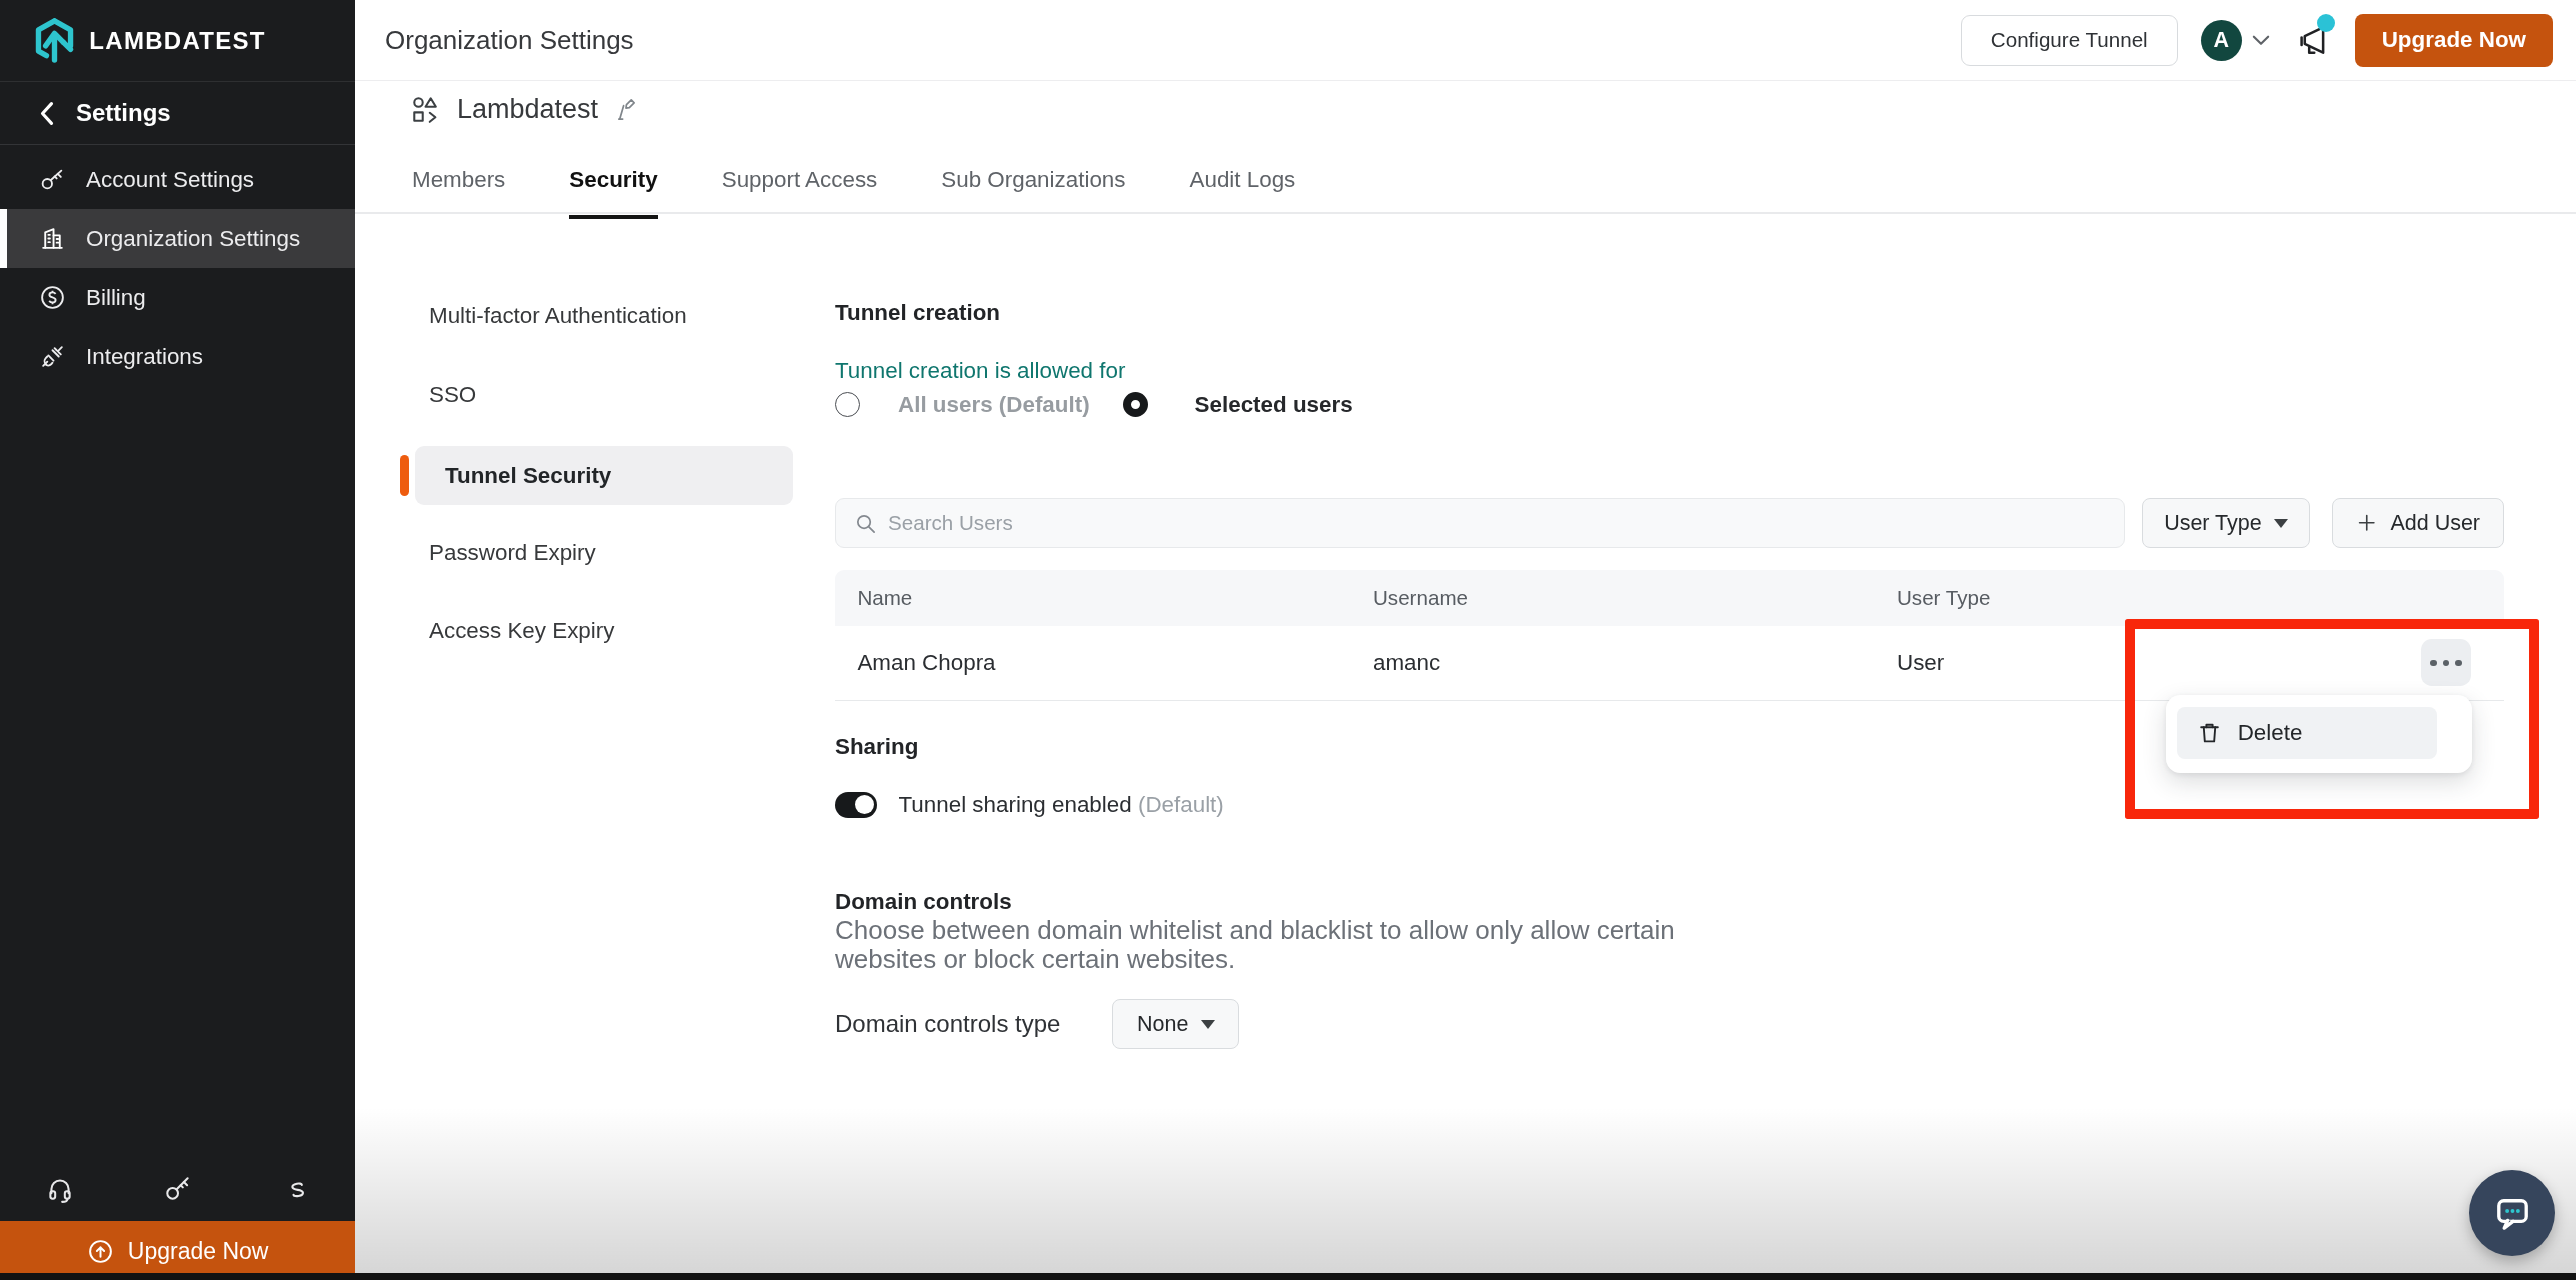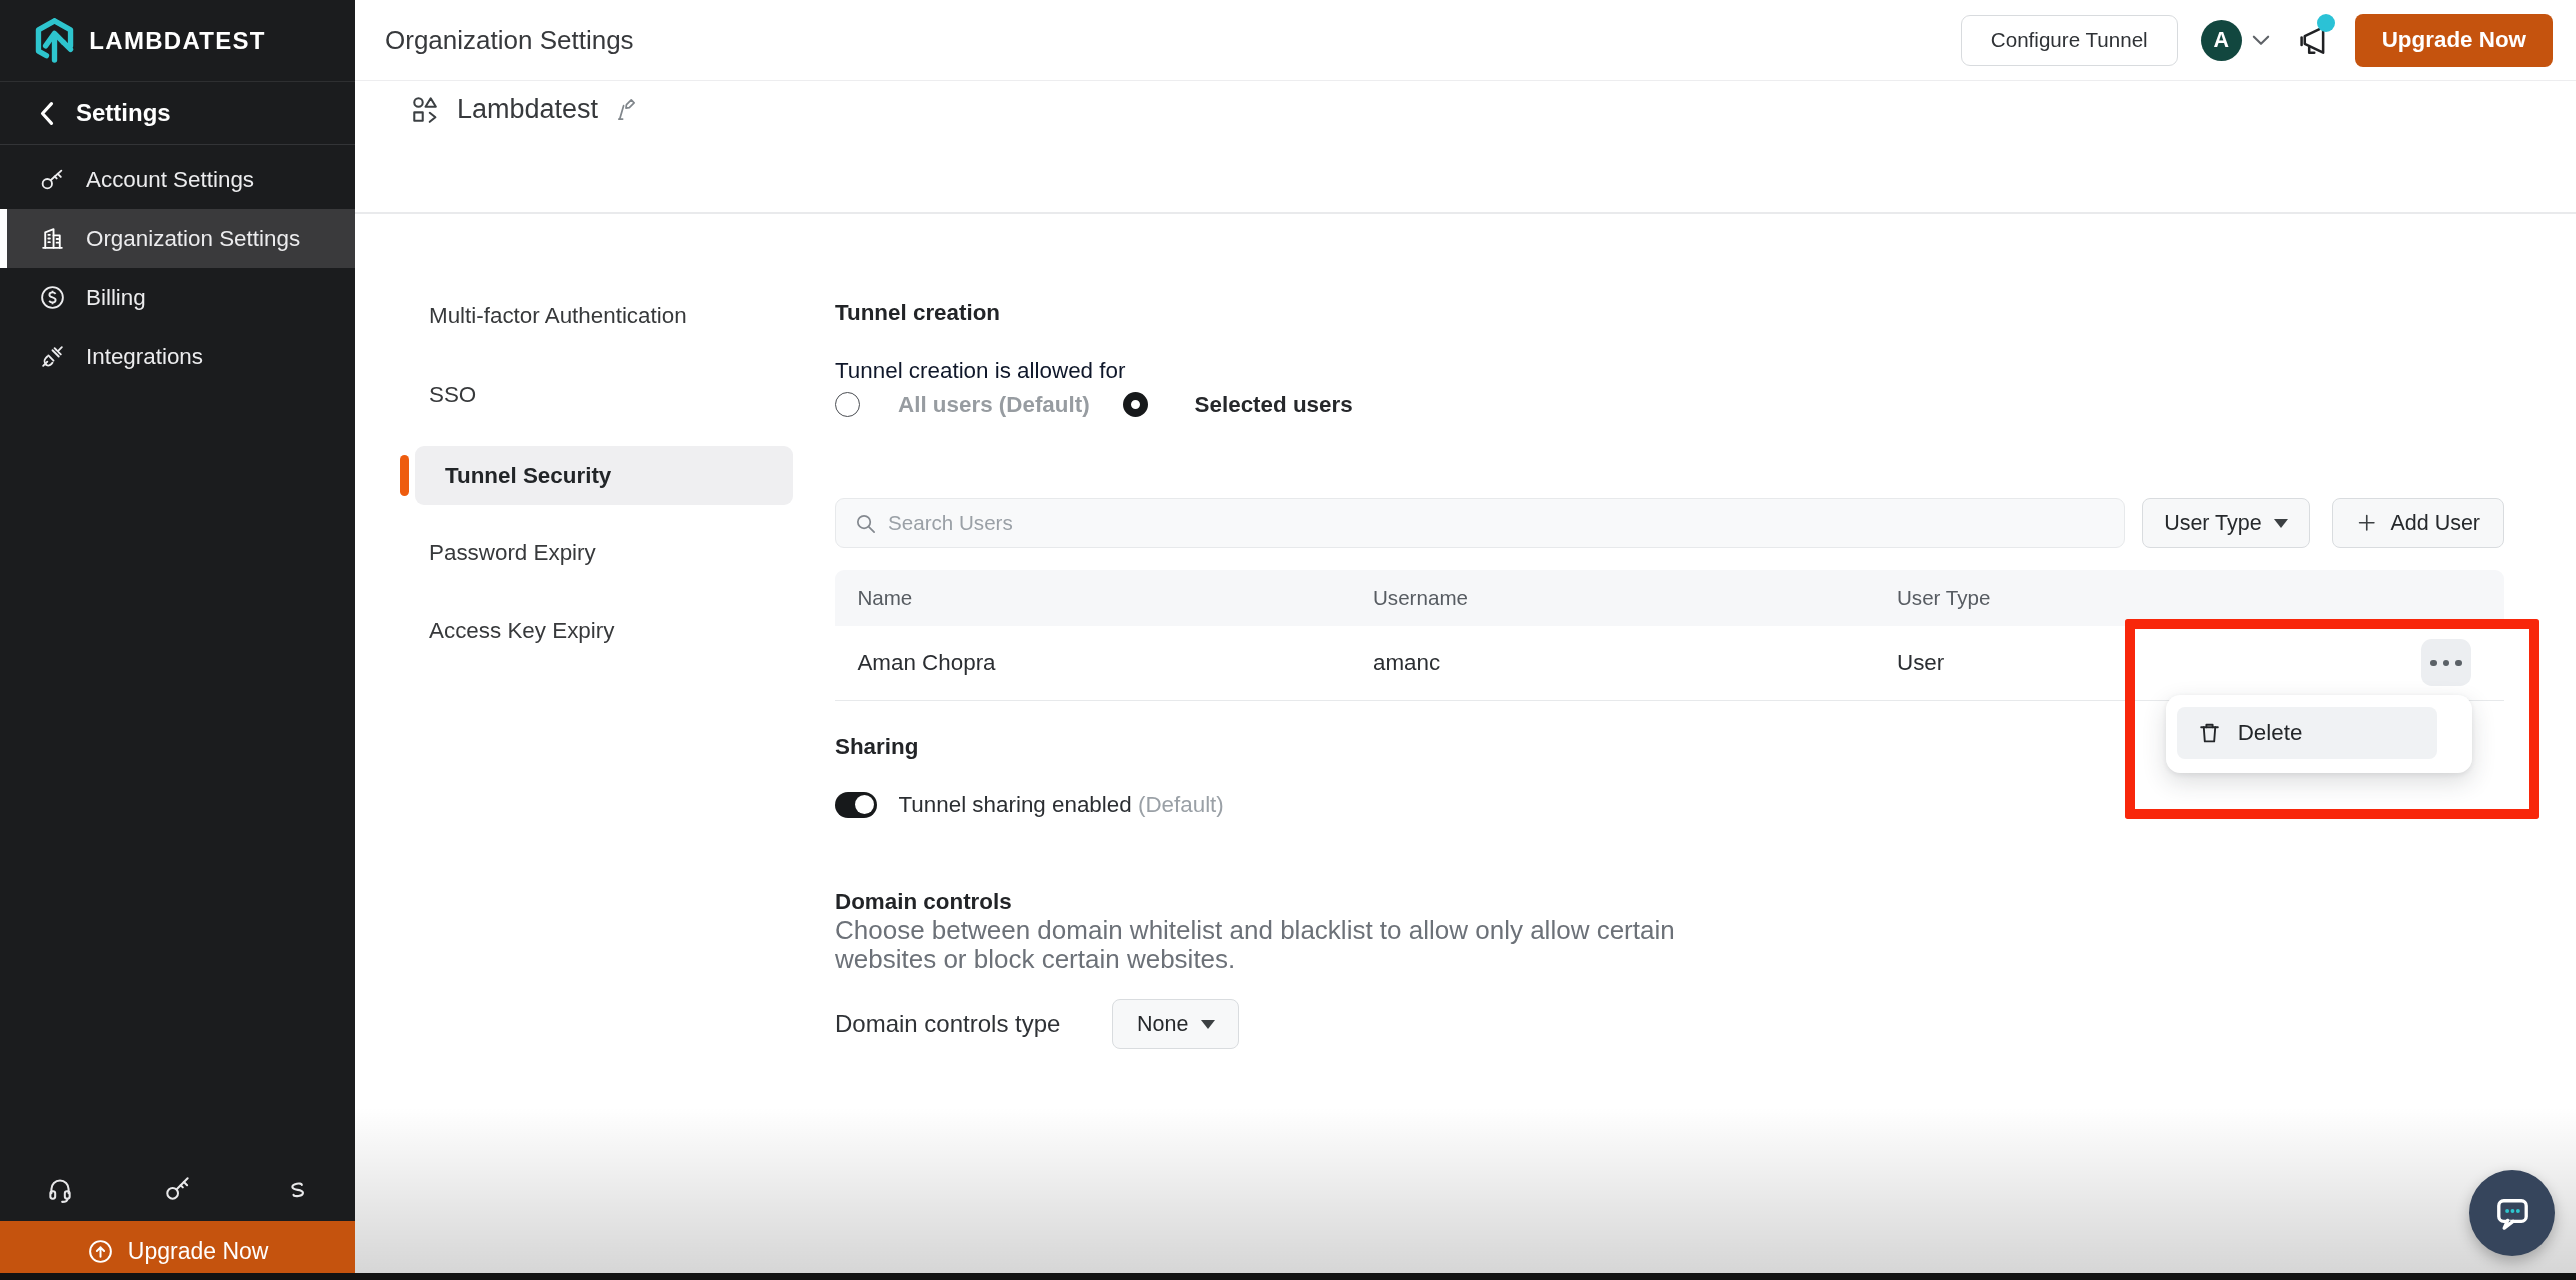--- a/index.html
+++ b/index.html
@@ -43,21 +43,21 @@
   .tab.active { color:#111; font-weight:700; border-bottom:4.5px solid #141414; }
   .tabs-divider { position:absolute; left:0; top:131px; width:2221px; height:1.8px; background:#e9eaec; }
 
   
   .subnav-item { position:absolute; left:74px; font-size:22.4px; color:#37393b; cursor:pointer; }
   .subnav-active-box { position:absolute; left:60px; top:365px; width:378px; height:59px; background:#efeff1; border-radius:9px; display:flex; align-items:center; padding-left:30px; font-size:22.4px; font-weight:700; color:#222528; cursor:pointer; }
   .subnav-orange-bar { position:absolute; left:45px; top:374px; width:9px; height:41px; border-radius:4.5px; background:#ee5c0f; }
 
   
   .sec-heading { position:absolute; left:480px; font-size:22.4px; font-weight:700; color:#222427; }
-  .plain-label { position:absolute; left:480px; font-size:22.4px; color:#0f172a; }
+  .plain-label { position:absolute; left:480px; font-size:22.4px; color:#0f766e; }
   .radio-row { position:absolute; left:480px; top:309px; display:flex; align-items:center; height:29px;font-weight:bold; }
   .radio { width:25px; height:25px; border-radius:50%; background:#fff; cursor:pointer; }
   .radio.off { border:1.8px solid #4a4d52; }
   .radio.on { border:8px solid #17191b; }
   .radio-label { font-size:22.4px; cursor:pointer; }
   .rl-muted { color:#979ca1; margin-left:38px; }
   .rl-dark { color:#26282b; margin-left:47px; }
   .radio2 { margin-left:33px; }
 
   .toolbar { position:absolute; left:480px; top:417px; width:1669px; display:flex; }
@@ -224,20 +224,27 @@
           <path d="M20 19l6 4.8-6 4.8"></path>
         </svg>
       <span class="org-name">Lambdatest</span>
       <svg width="23" height="25" viewBox="0 0 24 24" fill="none" stroke="#80868b" stroke-width="1.8" stroke-linecap="round" stroke-linejoin="round">
           <path d="M13 7l5-5 3 3-5 5-3.5.5z"></path>
           <path d="M6 22l4-14"></path>
           <path d="M9 22h-4"></path>
         </svg>
     </div>
 
+    <nav class="tabs">
+      <div class="tab">Members</div>
+      <div class="tab active">Security</div>
+      <div class="tab">Support Access</div>
+      <div class="tab">Sub Organizations</div>
+      <div class="tab">Audit Logs</div>
+    </nav>
     <div class="tabs-divider"></div>
 
     <div class="subnav-item" style="top:222px;">Multi-factor Authentication</div>
     <div class="subnav-item" style="top:301px;">SSO</div>
     <div class="subnav-orange-bar"></div>
     <div class="subnav-active-box">Tunnel Security</div>
     <div class="subnav-item" style="top:459px;">Password Expiry</div>
     <div class="subnav-item" style="top:537px;">Access Key Expiry</div>
 
     <h3 class="sec-heading" style="top:219px;">Tunnel creation</h3>

